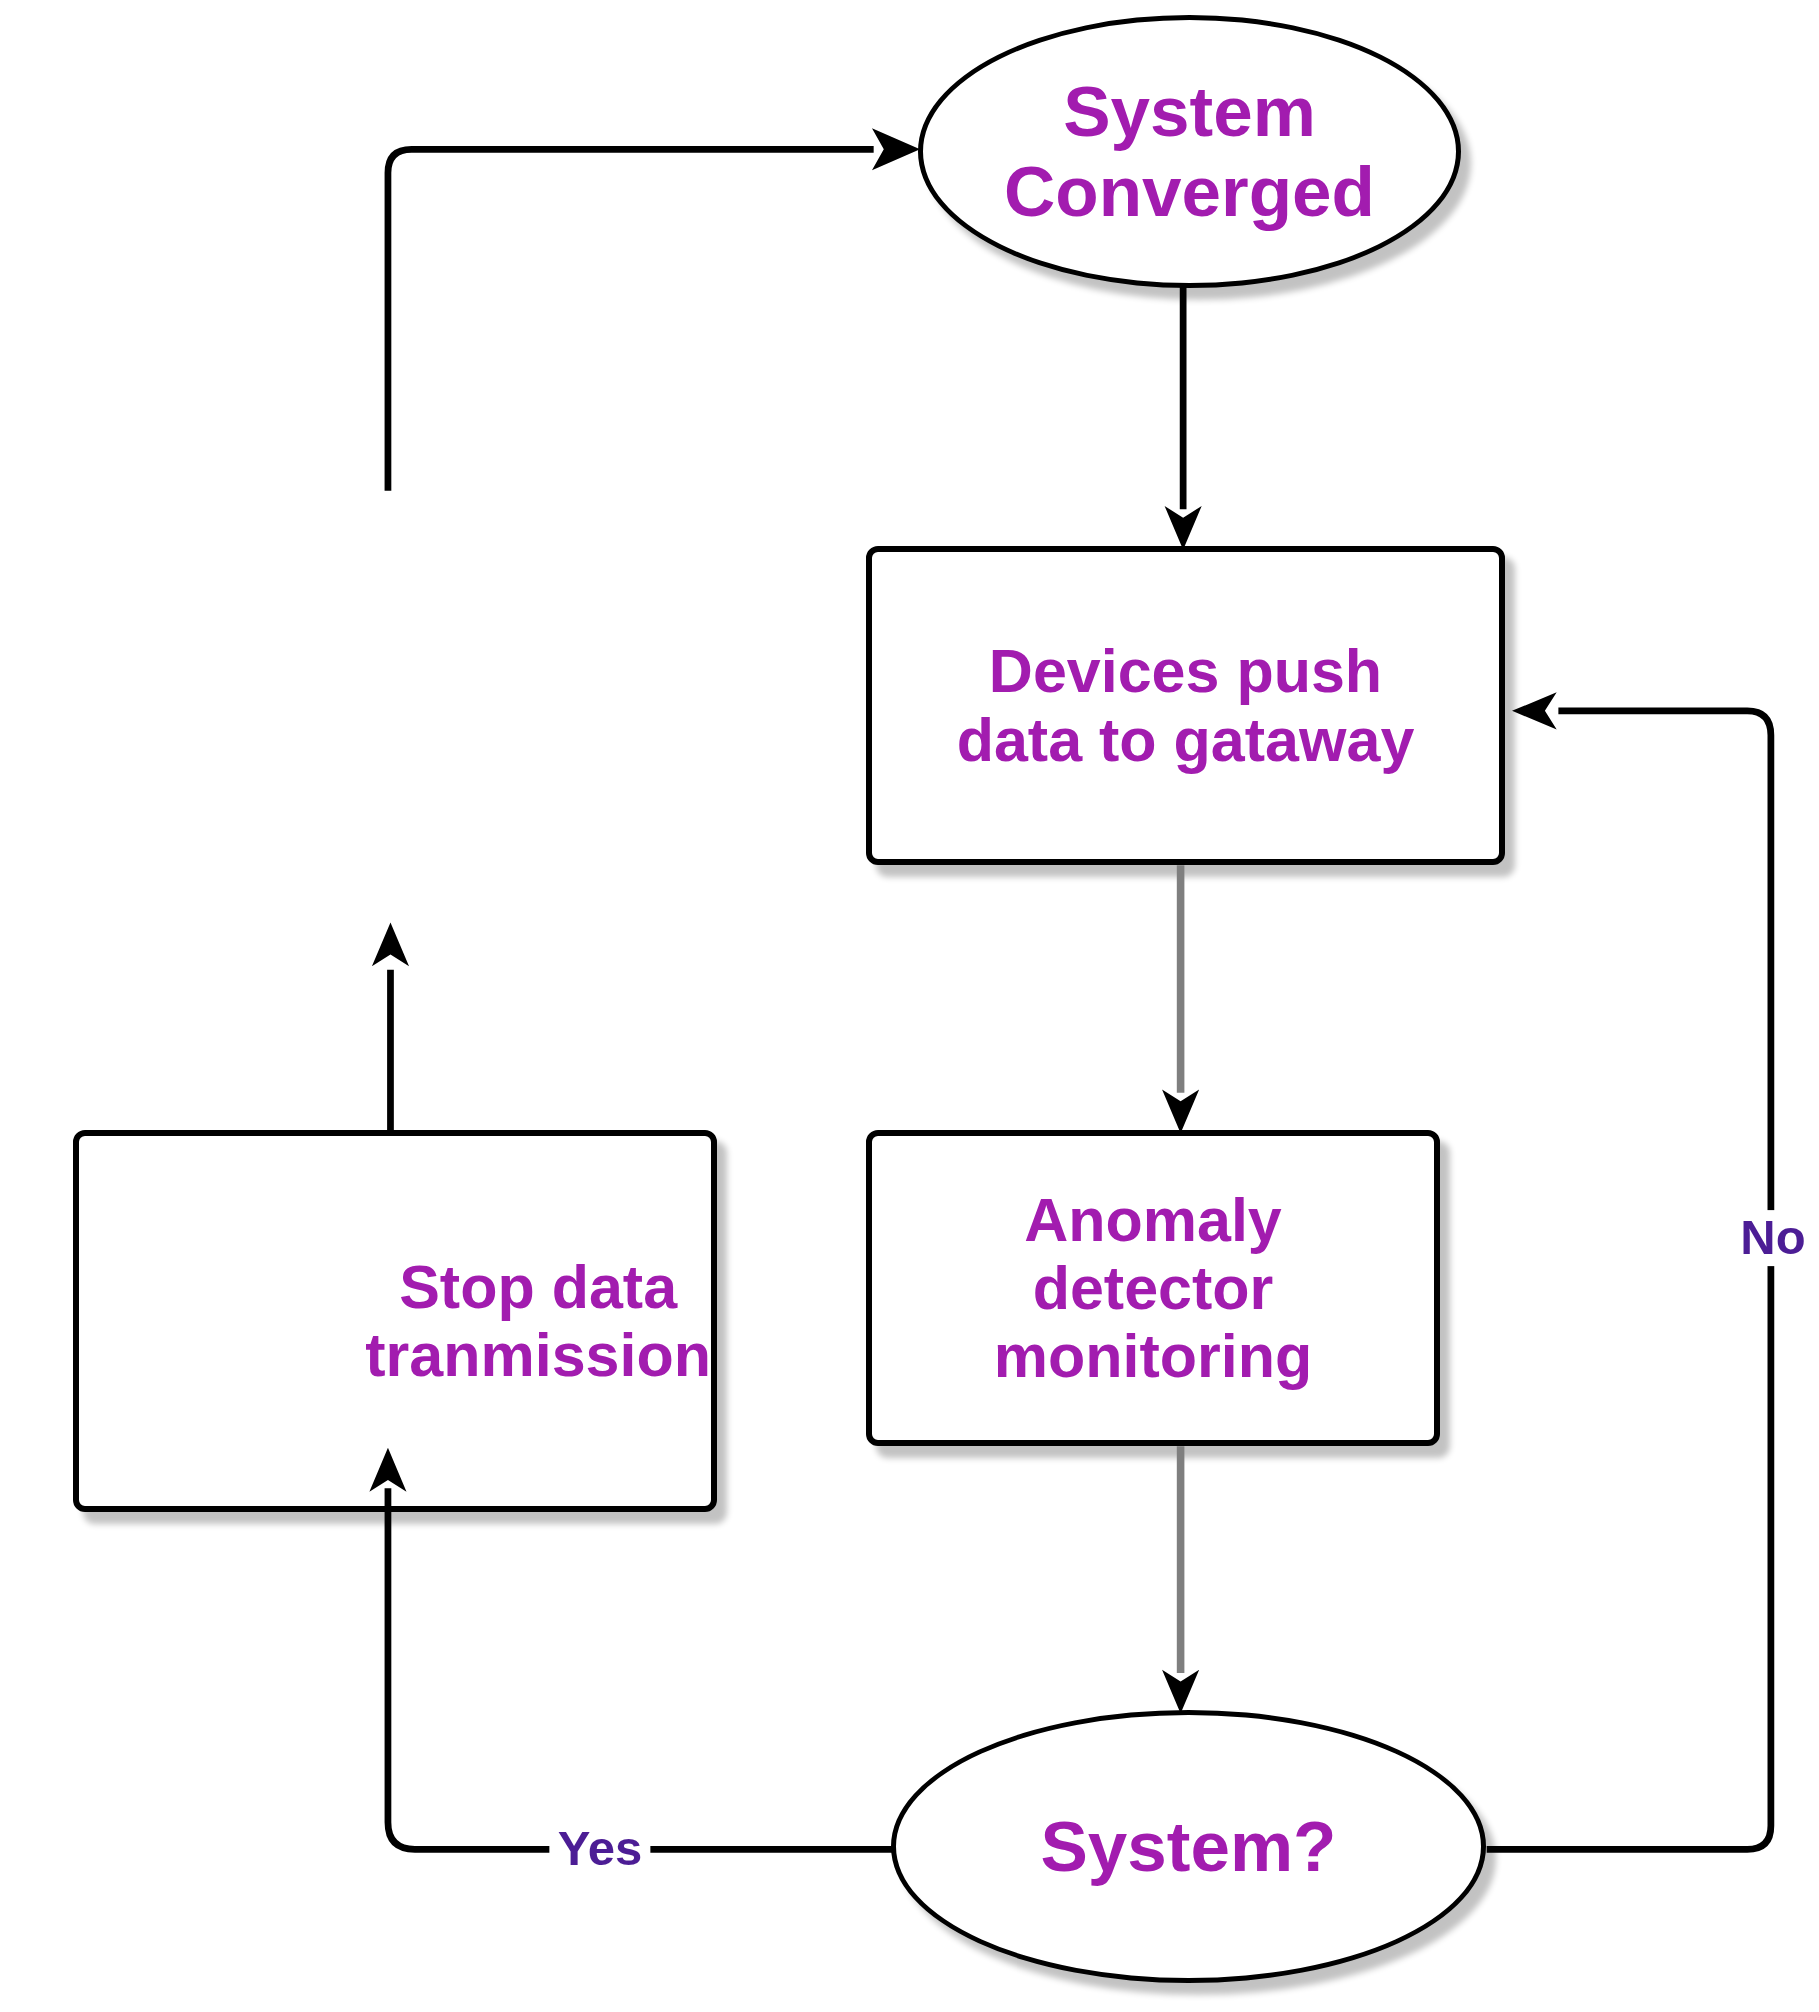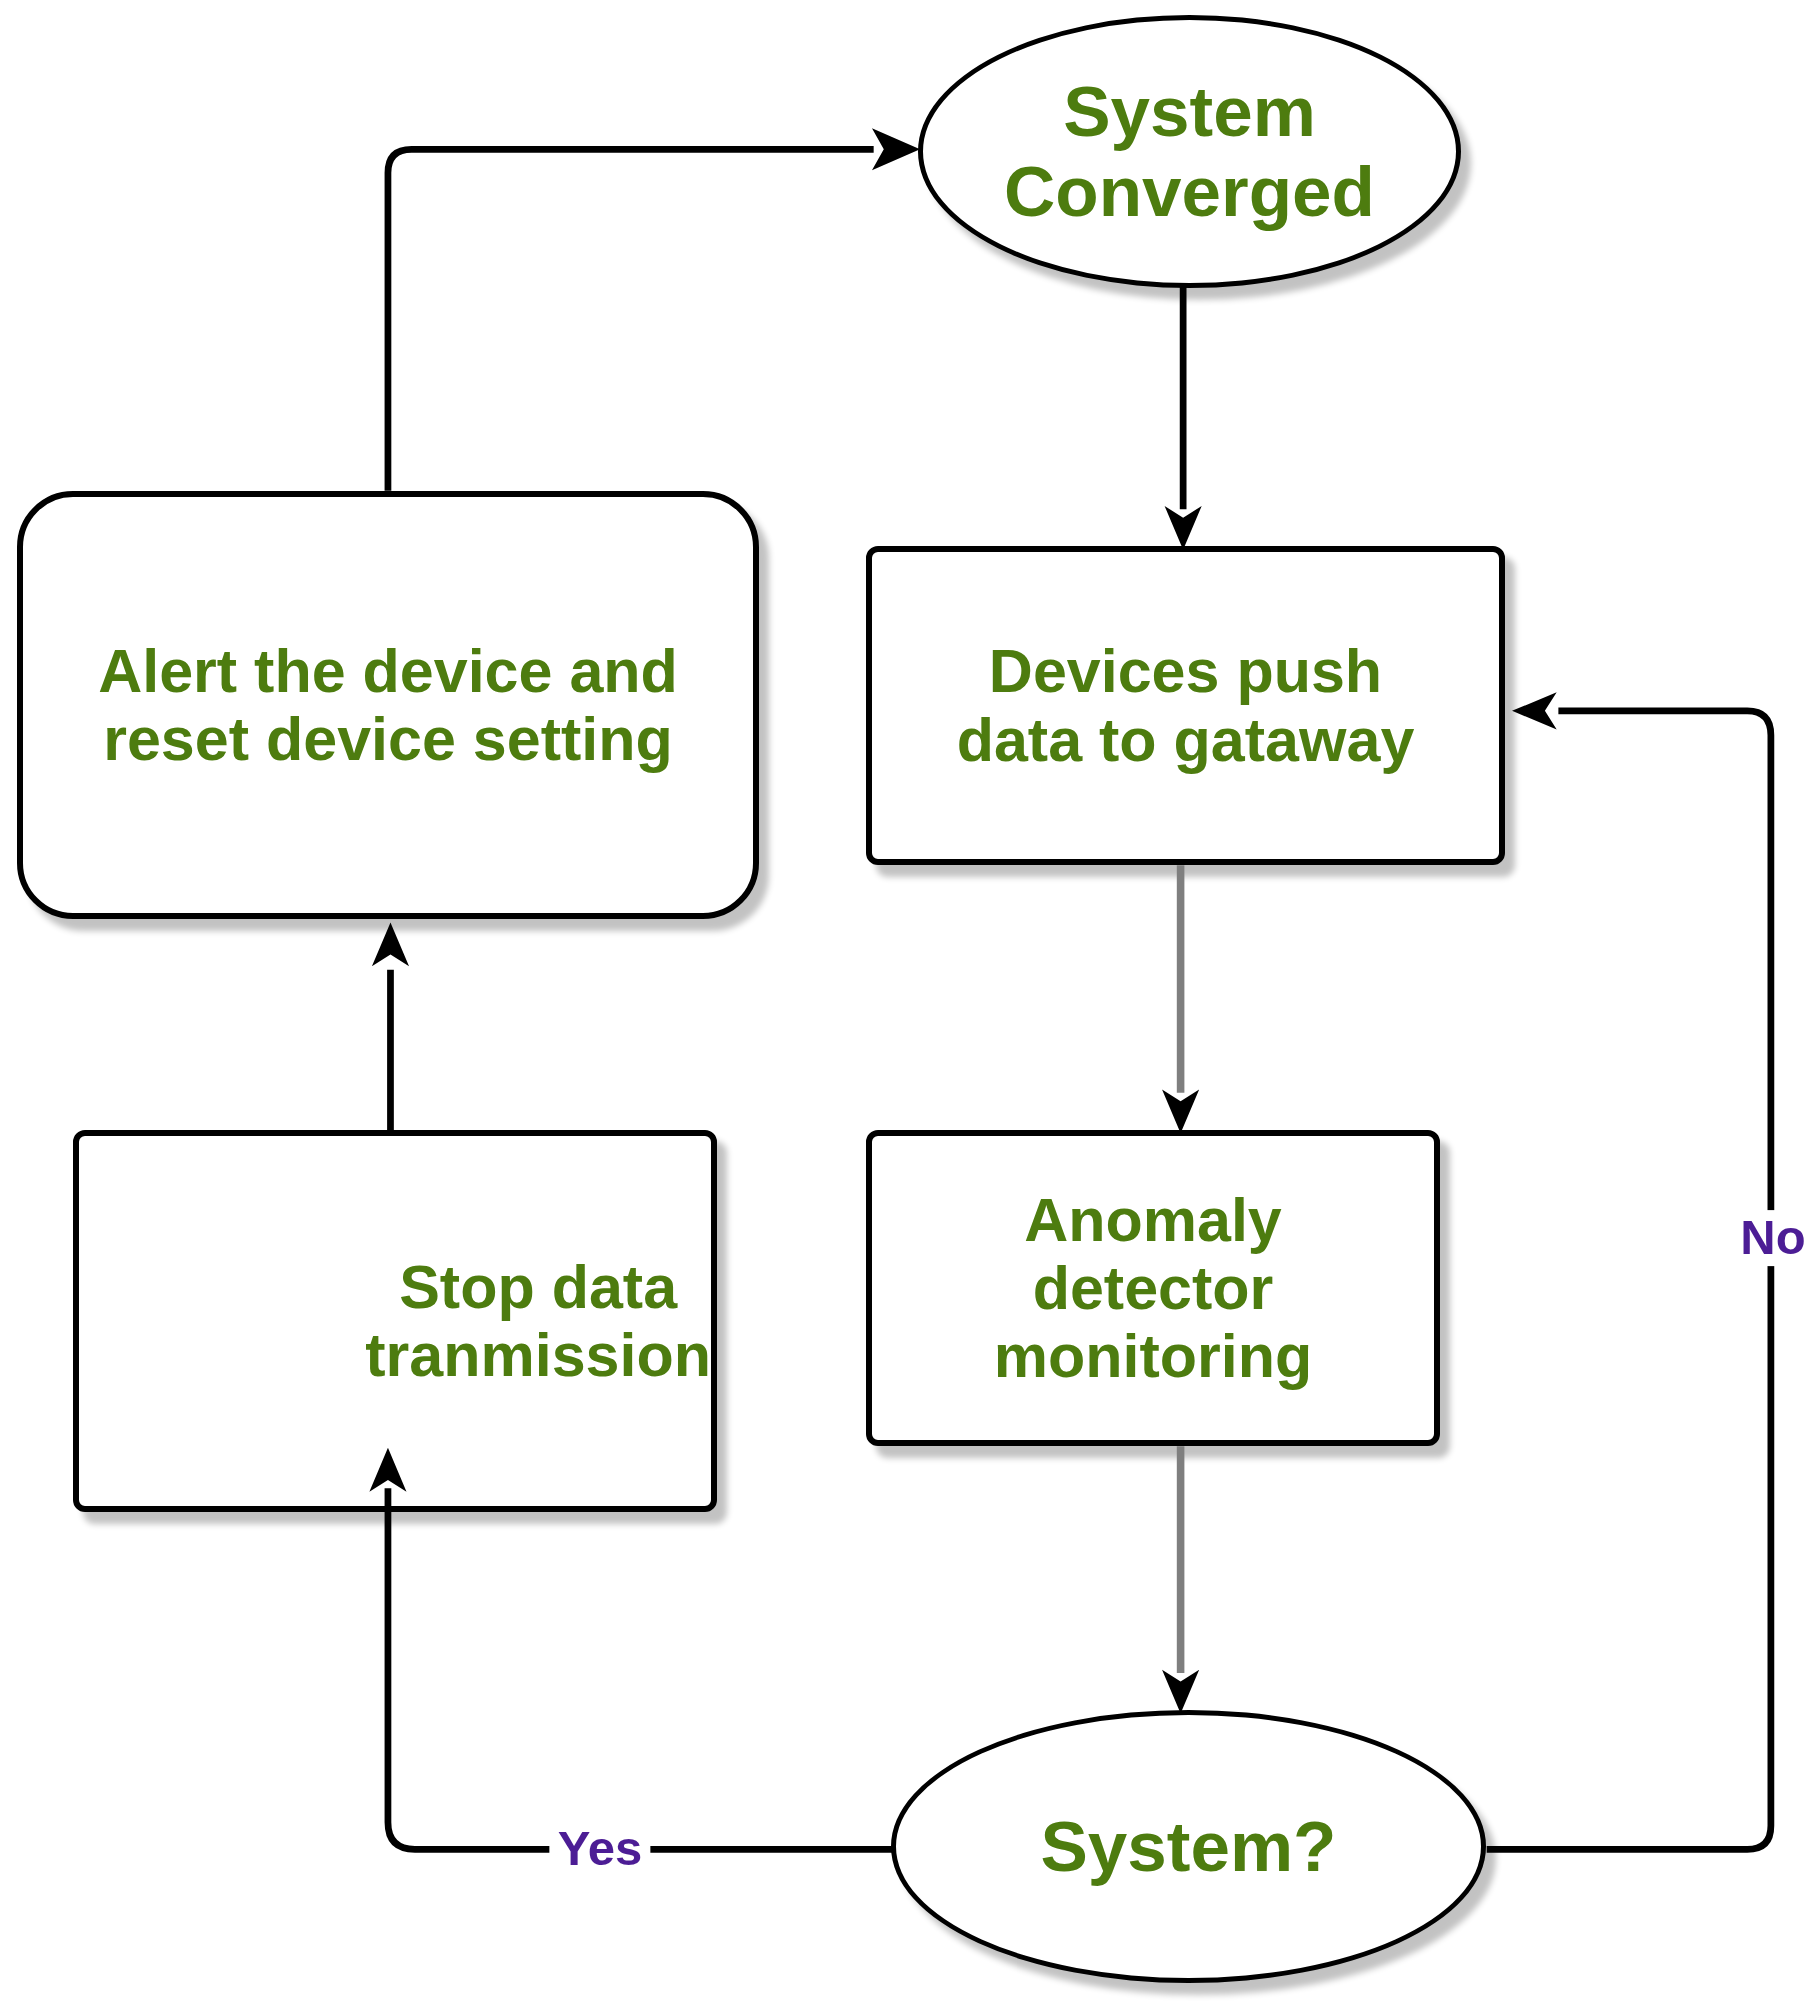--- a/index.html
+++ b/index.html
@@ -17,21 +17,21 @@
   }
   .node {
     position: absolute;
     box-sizing: border-box;
     background: #ffffff;
     border: 6.7px solid #000000;
     display: flex;
     align-items: center;
     justify-content: center;
     text-align: center;
-    color: #4d7c0f;
+    color: #a21caf;
     font-weight: 700;
     box-shadow: 10px 11.8px 5.9px rgba(0,0,0,0.24);
   }
   .node .label {
     white-space: pre-line;
     line-height: 1.12;
   }
   .ellipse {
     border-radius: 50%;
     border-width: 5.9px;
@@ -105,24 +105,20 @@
 
   <div class="node ellipse" id="node-anomaly-decision">
     <span class="label">System?</span>
   </div>
 
   <div class="node rounded-box" id="node-stop-transmission">
     <span class="label">Stop data
 tranmission</span>
   </div>
 
-  <div class="node rounded-box" id="node-alert-reset">
-    <span class="label">Alert the device and
-reset device setting</span>
-  </div>
 
   <svg id="edges" viewBox="0 0 2157 2386" xmlns="http://www.w3.org/2000/svg">
 
     <path class="edge-line" d="M 460 582 V 205 Q 460 177 488 177 H 1036"></path>
     <polygon class="arrowhead" points="1034,152 1048,177 1034,202 1091,177"></polygon>
 
     <path class="edge-line" d="M 1403 340 V 604"></path>
     <polygon class="arrowhead" points="1381,600 1403,614 1425,600 1403,652"></polygon>
 
     <path class="edge-line gray" d="M 1400 1026 V 1296"></path>

